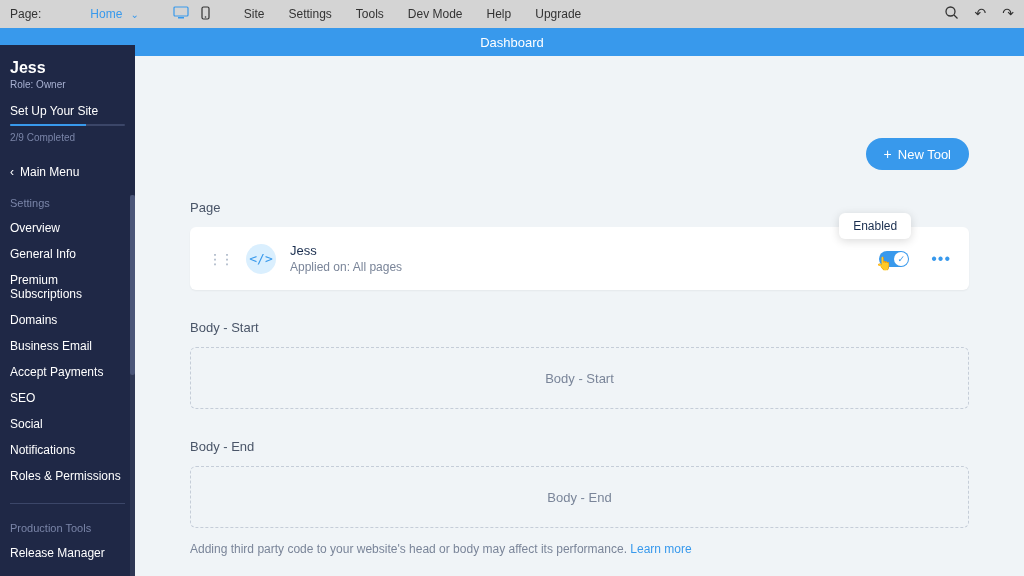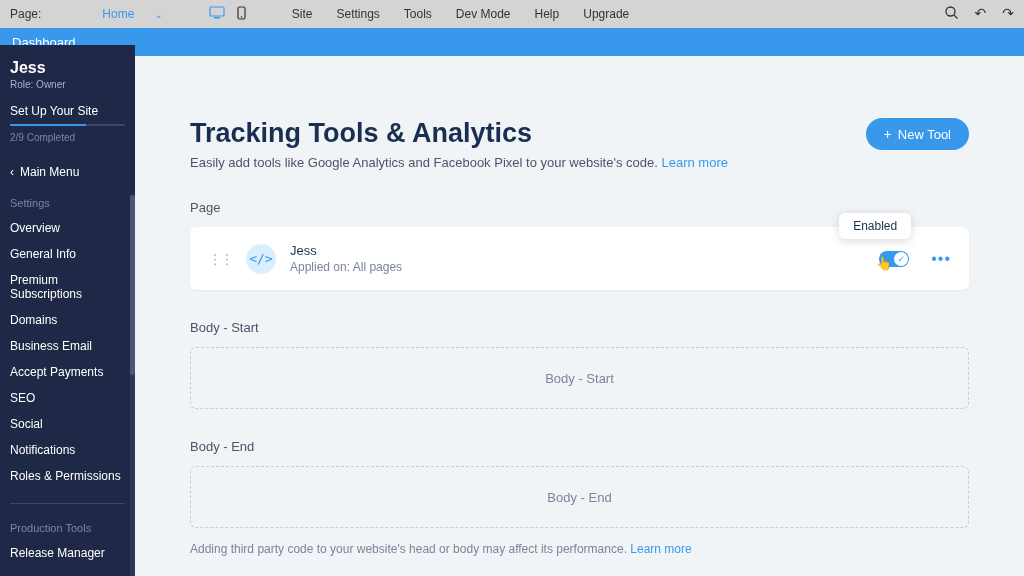--- a/index.html
+++ b/index.html
@@ -1,31 +1,31 @@
 <!DOCTYPE html>
 <html><head>
 <meta charset="utf-8">
 <style>
 * { margin: 0; padding: 0; box-sizing: border-box; font-family: -apple-system, BlinkMacSystemFont, "Segoe UI", Helvetica, Arial, sans-serif; }
 body { width: 1024px; height: 576px; overflow: hidden; background: #f0f4f7; }
 
 
-.topbar { height: 28px; background: #d4d4d4; display: flex; align-items: center; font-size: 12px; color: #333; padding: 0 10px; gap: 16px; }
+.topbar { height: 28px; background: #d4d4d4; display: flex; align-items: center; font-size: 12px; color: #333; padding: 0 10px; gap: 4px; }
 .topbar .label { color: #333; }
 .topbar .page-name { color: #3899ec; margin-left: 45px; }
 .topbar .chev { color: #3899ec; font-size: 10px; margin-left: 4px; margin-right: 30px; }
 .topbar .device-icons { display: flex; gap: 12px; margin-right: 30px; }
 .topbar .device-icons span { color: #333; }
 .topbar .menu { display: flex; gap: 24px; }
 .topbar .menu span { cursor: pointer; }
 .topbar .right-icons { margin-left: auto; display: flex; gap: 16px; color: #333; font-size: 14px; }
 .topbar .right-icons span { cursor: pointer; }
 
 
-.banner { height: 28px; background: #3899ec; color: #fff; display: flex; align-items: center; padding: 0 12px; font-size: 13px; }
+.banner { height: 28px; background: #3899ec; color: #fff; display: flex; align-items: center; padding: 0 12px; font-size: 13px; justify-content: center; }
 
 
 .layout { display: flex; height: calc(100% - 56px); align-items: flex-end; }
 
 
 .sidebar { width: 135px; background: #1f2846; color: #fff; display: flex; flex-direction: column; font-size: 12px; position: relative; }
 .sidebar-inner { padding: 14px 10px 10px 10px; overflow-y: auto; flex: 1; }
 .sidebar .name { font-size: 16px; font-weight: 600; }
 .sidebar .role { font-size: 10px; color: #a7b0d1; margin-top: 2px; }
 .sidebar .setup { margin-top: 14px; font-size: 12px; }
@@ -147,26 +147,20 @@
       <div class="nav-item">Release Manager</div>
 
     </div>
     <div class="sidebar-scroll-track">
       <div class="sidebar-scroll-thumb"></div>
     </div>
   </div>
 
   <div class="content">
     <div class="header-row">
-      <div>
-        <div class="title">Tracking Tools &amp; Analytics</div>
-        <div class="subtitle">
-          <span>Easily add tools like Google Analytics and Facebook Pixel to your website's code. </span><a>Learn more</a>
-        </div>
-      </div>
       <div class="new-btn">
         <span class="plus">+</span>
         <span>New Tool</span>
       </div>
     </div>
 
     <div class="section-title">Page</div>
     <div class="card">
       <span class="drag-handle">⋮⋮</span>
       <div class="code-icon">&lt;/&gt;</div>

